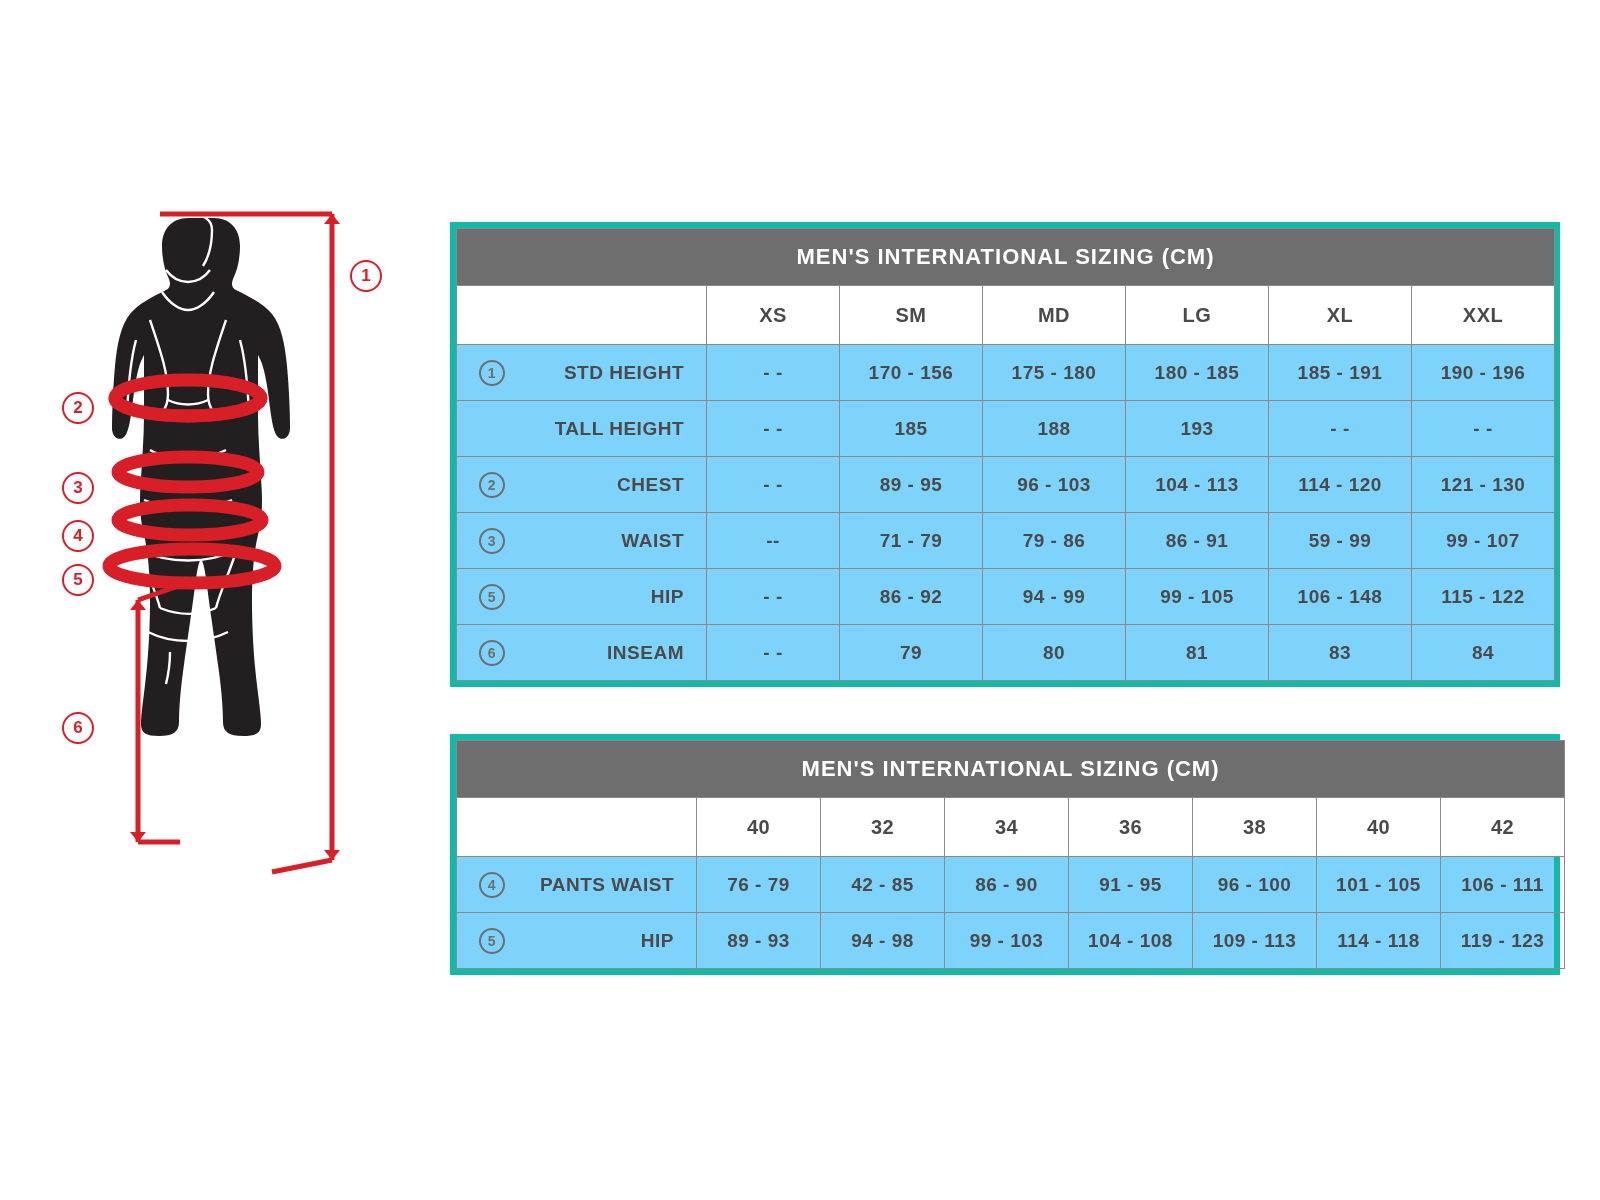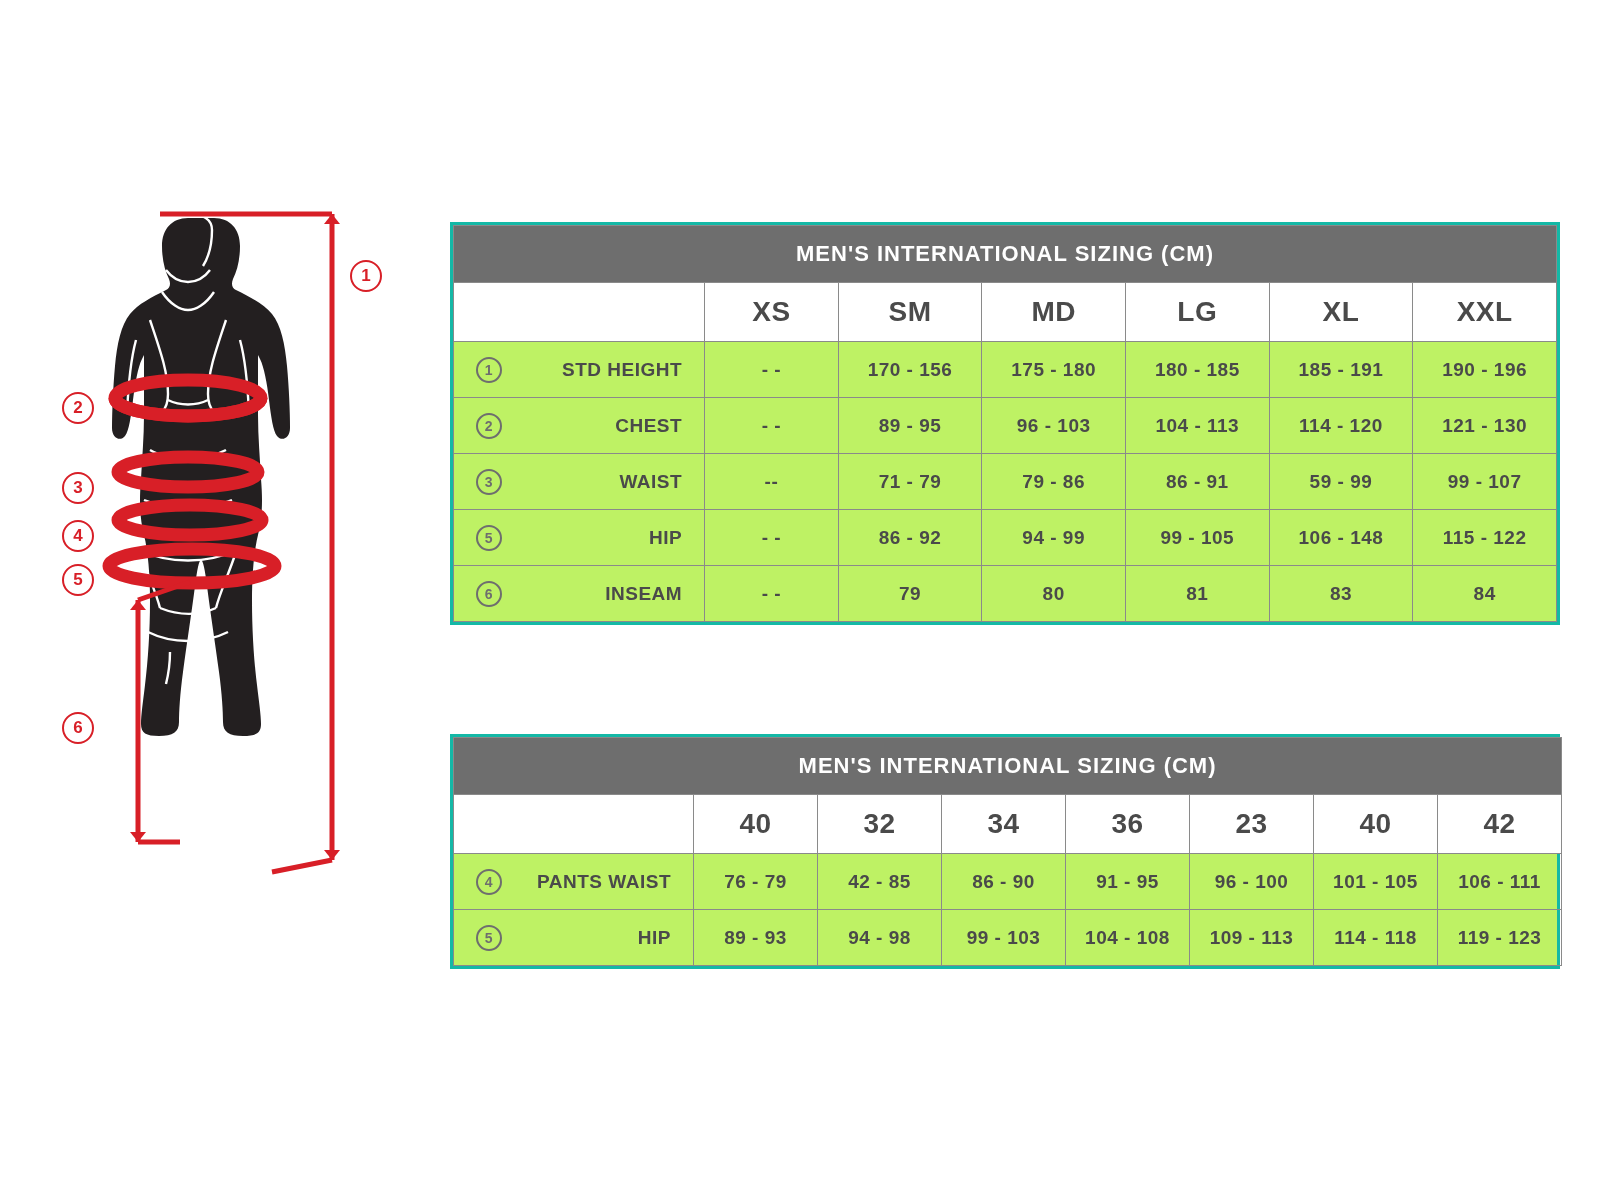--- a/index.html
+++ b/index.html
@@ -41,23 +41,23 @@
     font-weight: bold;
     line-height: 28px;
     text-align: center;
     background: #ffffff;
     box-sizing: border-box;
   }
 
   
   .table-wrap {
     position: absolute;
-    border: 3px solid #14b8a6;
+    border: 6px solid #14b8a6;
     box-sizing: border-box;
-    background: #bef264;
+    background: #7dd3fc;
   }
   #table1-wrap { left: 450px; top: 222px;  width: 1110px; }
   #table2-wrap { left: 450px; top: 734px;  width: 1110px; }
 
   table.sizing {
     border-collapse: collapse;
     width: 100%;
     table-layout: fixed;
   }
   table.sizing th,
@@ -75,21 +75,21 @@
   table.sizing thead.title-row th {
     background: #6e6e6e;
     color: #ffffff;
     font-size: 22px;
     height: 56px;
     letter-spacing: 1px;
   }
   table.sizing thead.head-row th {
     background: #ffffff;
     height: 58px;
-    font-size: 28px;
+    font-size: 20px;
     color: #4a4a4a;
   }
   td.label-cell {
     text-align: right !important;
     padding-right: 22px !important;
     position: relative;
     font-size: 20px;
     letter-spacing: 0.6px;
   }
   .row-badge {
@@ -271,20 +271,32 @@
         </td>
         <td>- -</td>
         <td>170 - 156</td>
         <td>175 - 180</td>
         <td>180 - 185</td>
         <td>185 - 191</td>
         <td>190 - 196</td>
       </tr>
       <tr>
         <td class="label-cell">
+          <span class="row-badge empty"></span>
+          <span>TALL HEIGHT</span>
+        </td>
+        <td>- -</td>
+        <td>185</td>
+        <td>188</td>
+        <td>193</td>
+        <td>- -</td>
+        <td>- -</td>
+      </tr>
+      <tr>
+        <td class="label-cell">
           <span class="row-badge">2</span>
           <span>CHEST</span>
         </td>
         <td>- -</td>
         <td>89 - 95</td>
         <td>96 - 103</td>
         <td>104 - 113</td>
         <td>114 - 120</td>
         <td>121 - 130</td>
       </tr>
@@ -345,21 +357,21 @@
         <th colspan="8">MEN'S INTERNATIONAL SIZING (CM)</th>
       </tr>
     </thead>
     <thead class="head-row">
       <tr>
         <th></th>
         <th>40</th>
         <th>32</th>
         <th>34</th>
         <th>36</th>
-        <th>23</th>
+        <th>38</th>
         <th>40</th>
         <th>42</th>
       </tr>
     </thead>
     <tbody>
       <tr>
         <td class="label-cell">
           <span class="row-badge">4</span>
           <span>PANTS WAIST</span>
         </td>

